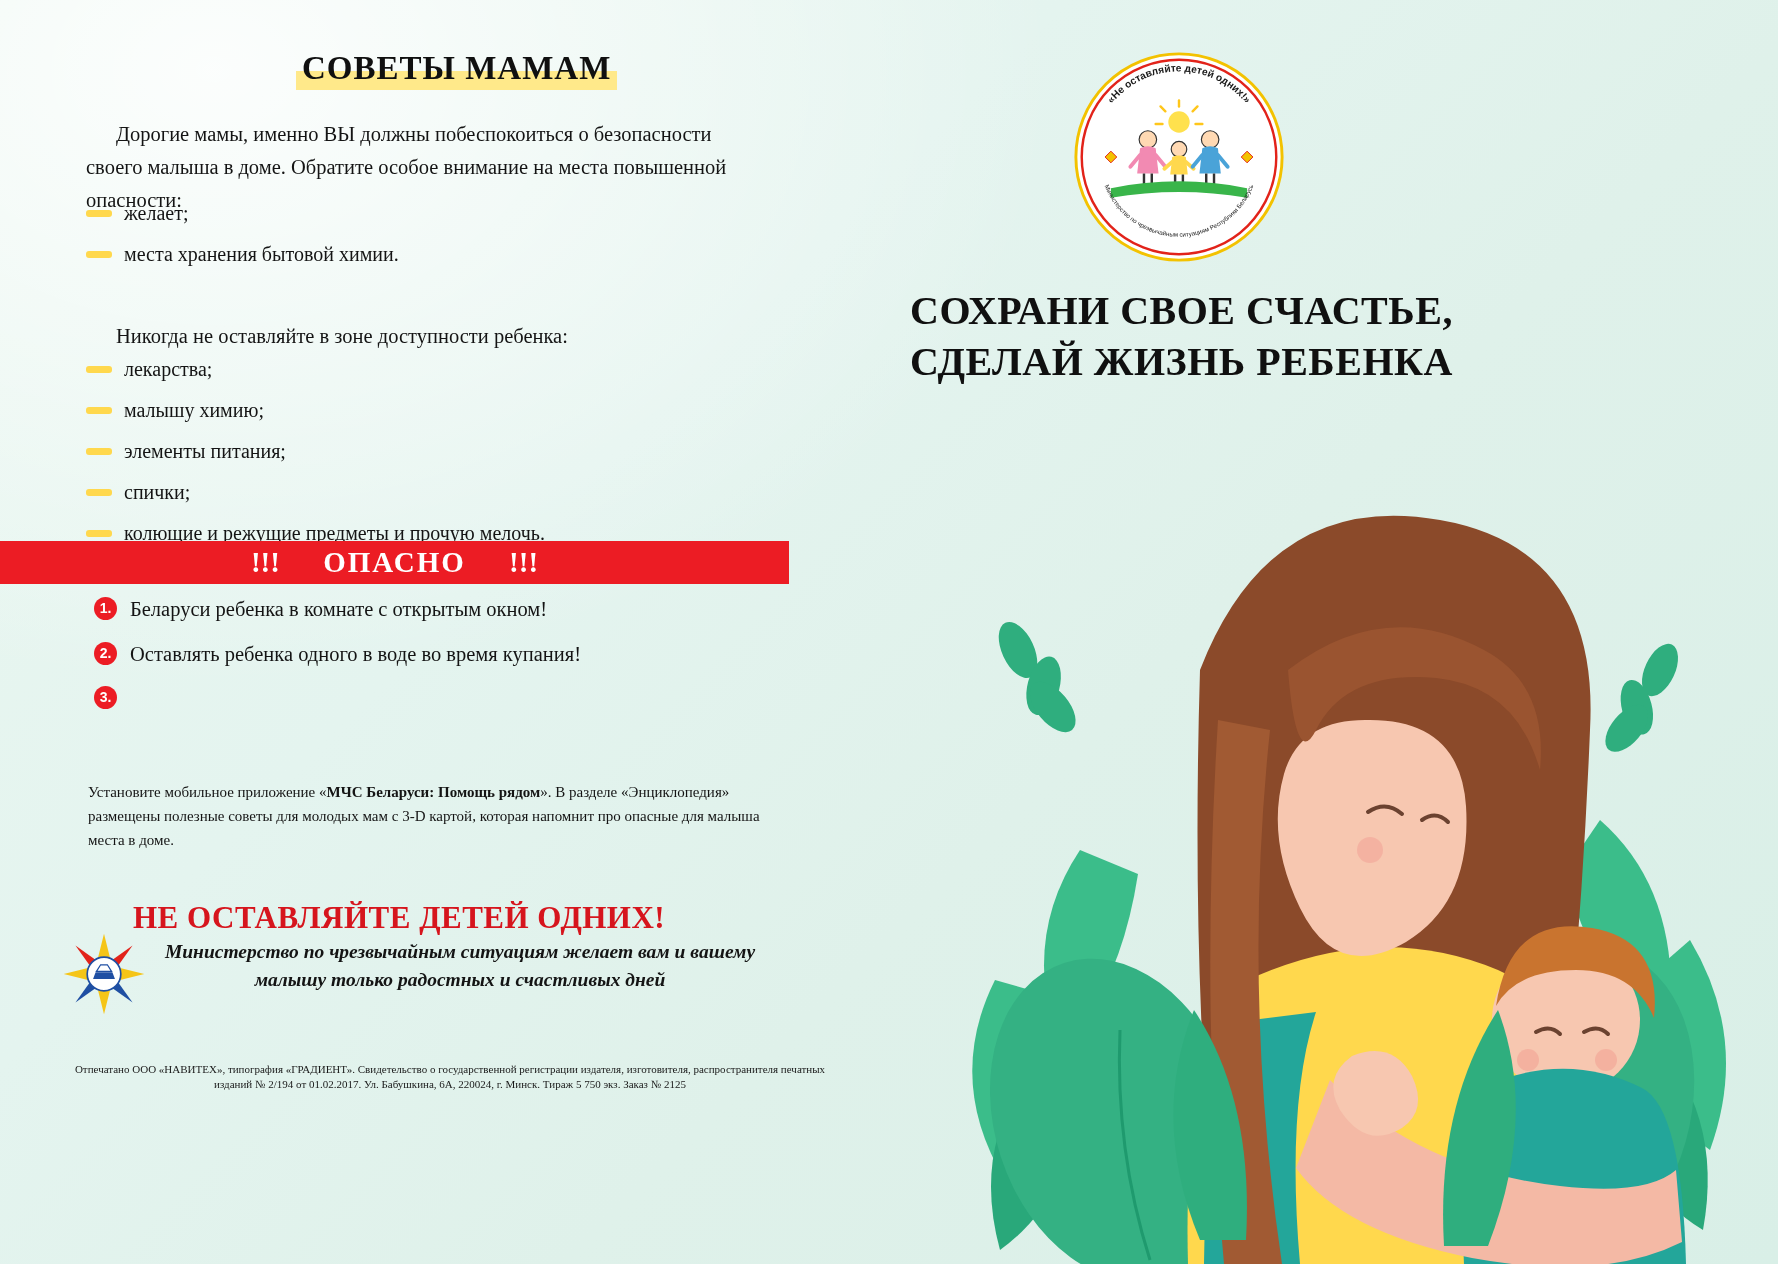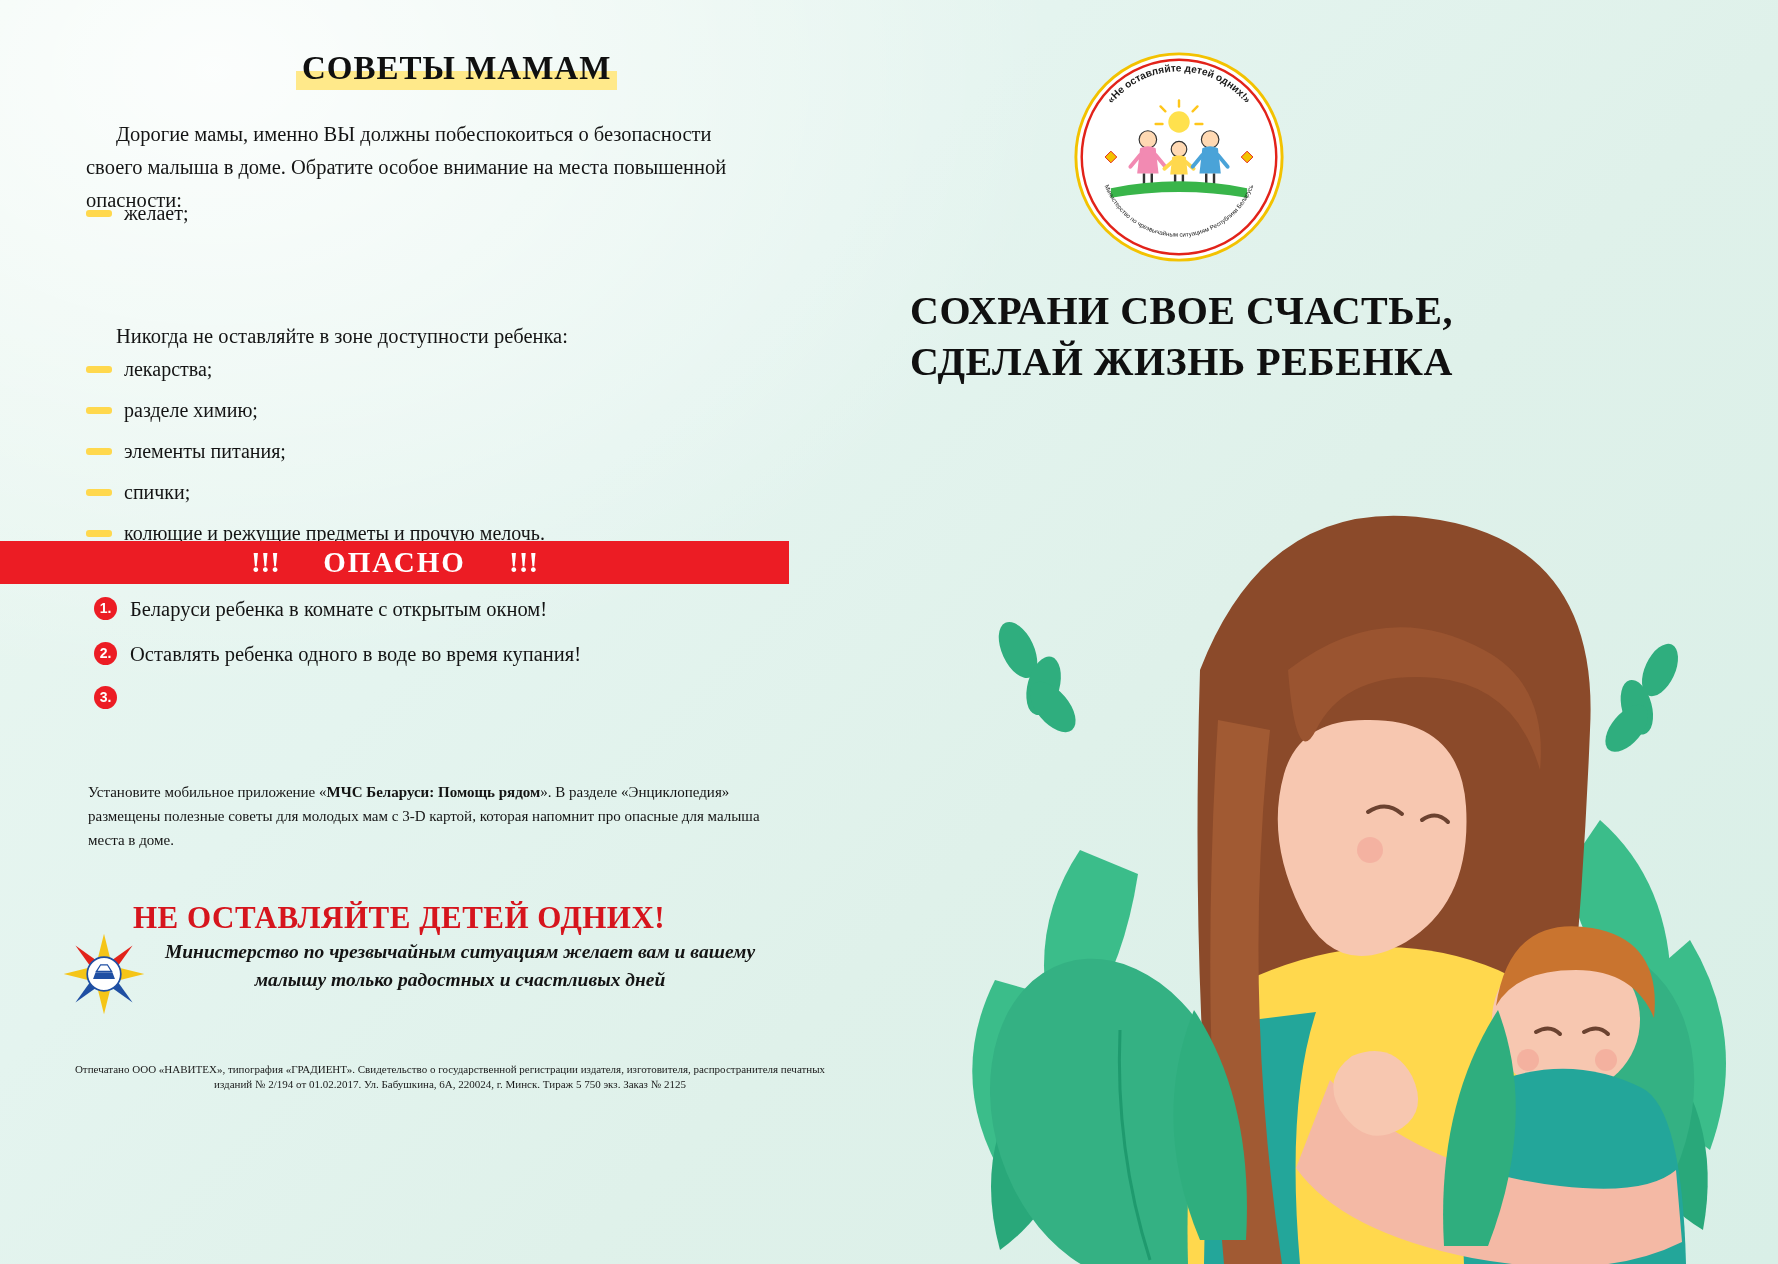--- a/index.html
+++ b/index.html
@@ -254,34 +254,38 @@
 
     <div class="intro">
       <span class="indent"></span><span>Дорогие мамы, именно ВЫ должны побеспокоиться о безопасности своего малыша в доме. Обратите особое внимание на места повышенной опасности:</span>
     </div>
 
     <ul class="bullet-list" id="list-places">
       <li>
         <span class="dash"></span>
         <span>желает;</span>
       </li>
+      <li>
+        <span class="dash"></span>
+        <span>места хранения бытовой химии.</span>
+      </li>
     </ul>
 
     <div class="second-lead">
       <span class="indent"></span><span>Никогда не оставляйте в зоне доступности ребенка:</span>
     </div>
 
     <ul class="bullet-list" id="list-never">
       <li>
         <span class="dash"></span>
         <span>лекарства;</span>
       </li>
       <li>
         <span class="dash"></span>
-        <span>разделе химию;</span>
+        <span>малышу химию;</span>
       </li>
       <li>
         <span class="dash"></span>
         <span>элементы питания;</span>
       </li>
       <li>
         <span class="dash"></span>
         <span>спички;</span>
       </li>
       <li>

